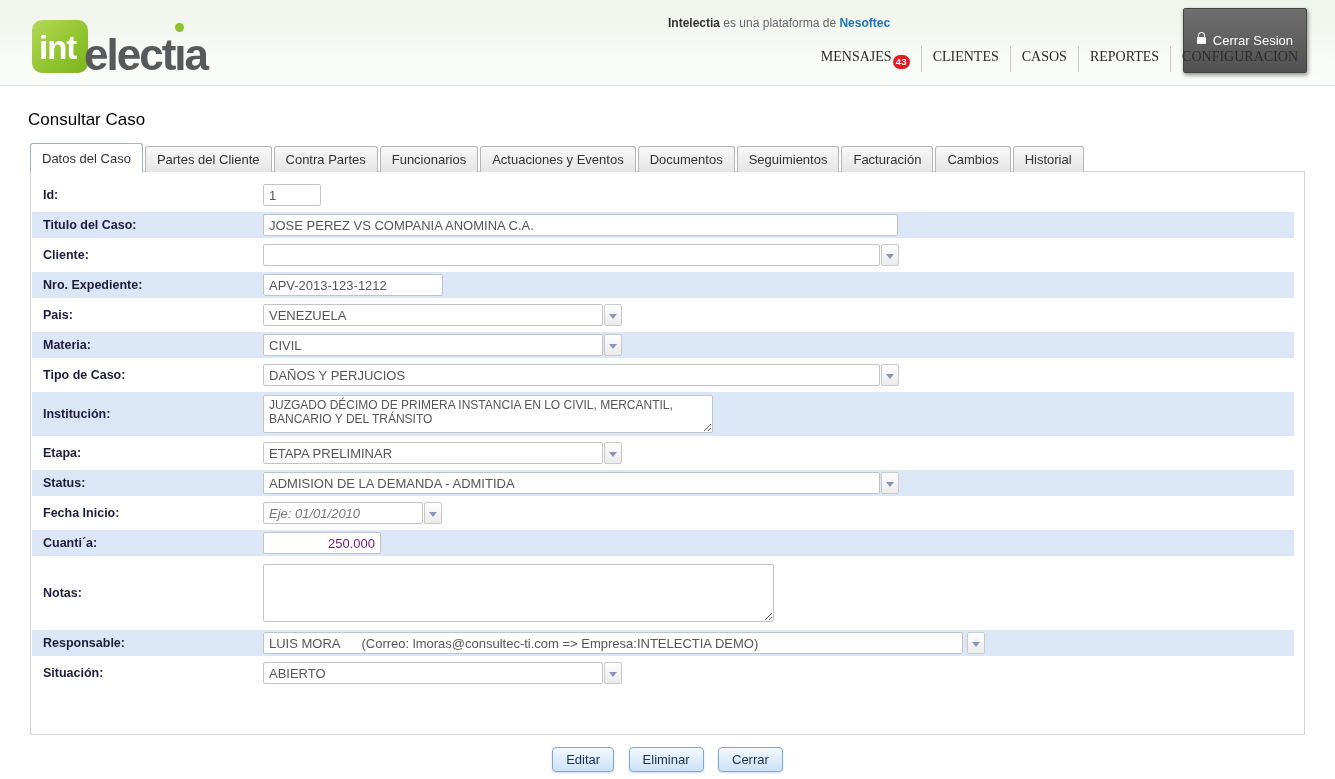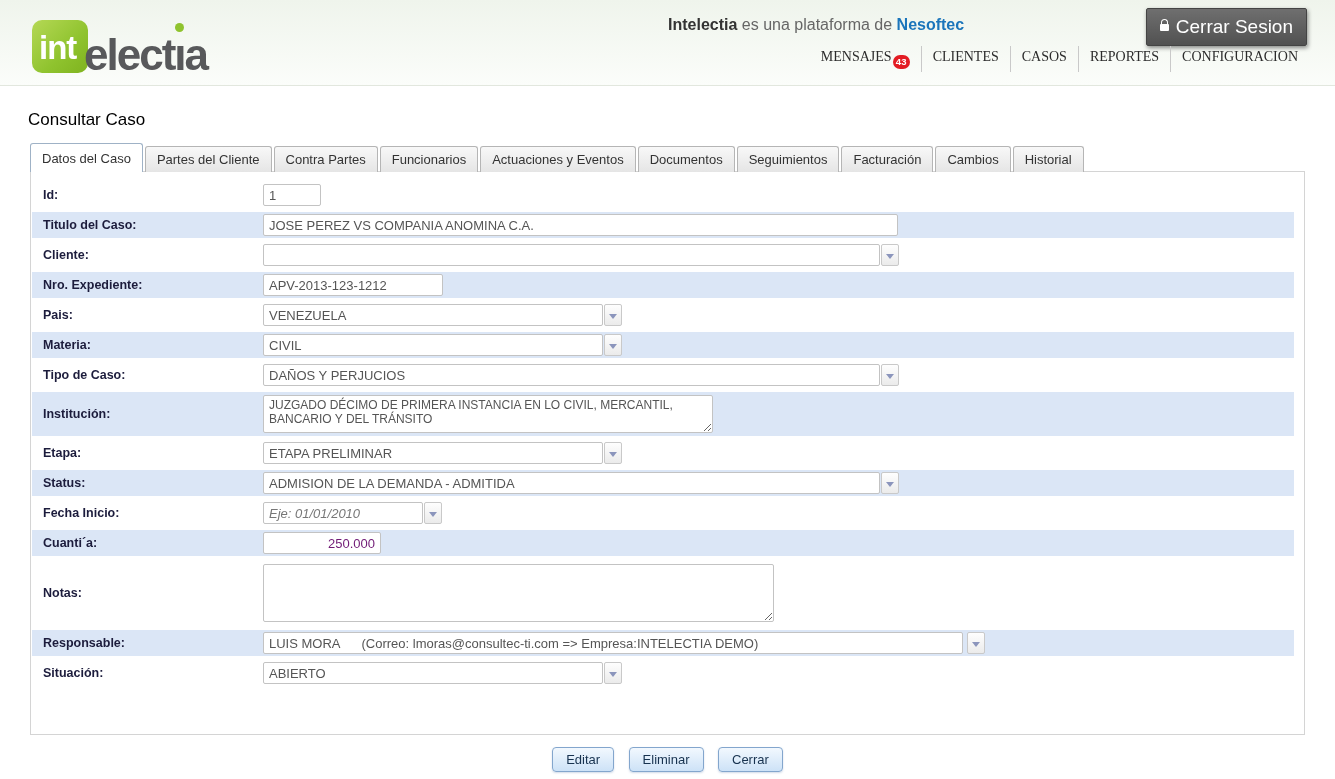--- a/index.html
+++ b/index.html
@@ -9,26 +9,26 @@
   .header { position:relative; height:86px; background:linear-gradient(#eff4ec, #fbfdfa); border-bottom:1px solid #e2e7de; }
 
   .logo { position:absolute; left:32px; top:20px; display:flex; align-items:flex-end; cursor:pointer; }
   .logo-box { width:56px; height:53px; border-radius:10px; background:linear-gradient(135deg,#b5d855 0%, #8fc32e 60%, #7fb31f 100%);
               display:flex; align-items:flex-end; justify-content:flex-start; padding:0 0 9px 7px; }
   .logo-box span { color:#fff; font-size:33px; font-weight:bold; letter-spacing:-1px; line-height:1; }
   .logo-rest { font-size:44px; font-weight:bold; color:#58595b; letter-spacing:-2px; line-height:0.82; margin-left:-4px; }
   .logo-i { position:relative; }
   .logo-i .dot { position:absolute; left:1px; top:-7px; width:9px; height:9px; border-radius:50%; background:#8fc32e; }
 
-  .tagline { position:absolute; left:668px; top:16px; font-size:16px; color:#666; }
+  .tagline { position:absolute; left:668px; top:16px; font-size:12px; color:#666; }
   .tagline b { color:#333; }
   .tagline .link { color:#1b75bb; font-weight:bold; cursor:pointer; }
 
-  .logout-btn { position:absolute; right:28px; top:8px; display:flex; align-items:center; padding:7px 13px;
-                background:linear-gradient(#6f6f6f,#515151); color:#fff; font-size:19px; border:1px solid #444;
+  .logout-btn { position:absolute; right:28px; top:8px; display:flex; align-items:center; padding:24px 13px;
+                background:linear-gradient(#6f6f6f,#515151); color:#fff; font-size:13px; border:1px solid #444;
                 border-radius:2px; box-shadow:1px 2px 4px rgba(0,0,0,.45); cursor:pointer; }
   .lock { display:inline-block; width:9px; height:7px; background:#fff; border-radius:1px; position:relative; margin-right:7px; }
   .lock::before { content:""; position:absolute; top:-5px; left:1px; width:5px; height:5px;
                   border:1.5px solid #fff; border-bottom:none; border-radius:4px 4px 0 0; }
 
   .nav { position:absolute; right:26px; top:46px; display:flex; list-style:none;
          font-family:"Liberation Serif", serif; font-size:14px; color:#2b2b2b; }
   .nav li { padding:3px 11px; cursor:pointer; white-space:nowrap; }
   .nav li + li { border-left:1px solid #c9c9c9; }
   .badge { display:inline-block; background:#e31c23; color:#fff; font-family:"Liberation Sans",sans-serif;

